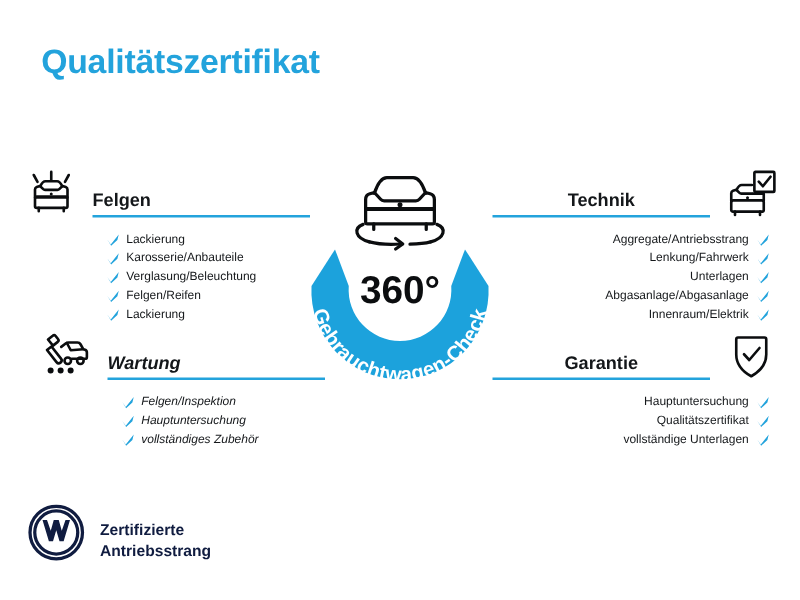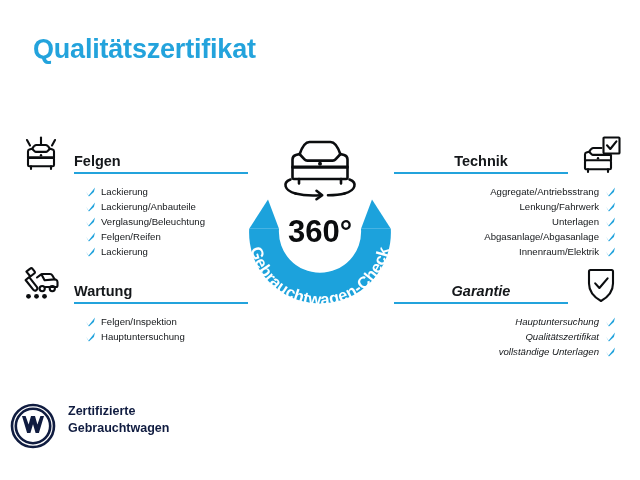--- a/index.html
+++ b/index.html
@@ -31,23 +31,23 @@
     color: #23A3DC;
     letter-spacing: -0.2px;
     white-space: nowrap;
   }
 
   
   .section {
     position: absolute;
   }
   .sec-optik    { left: 18px;  top: 131px; width: 230px; }
-  .sec-wartung  { left: 18px;  top: 261px; width: 230px; }
+  .sec-wartung  { left: 30px;  top: 261px; width: 230px; font-style: italic; }
   .sec-technik  { right: 16px; top: 131px; width: 230px; }
-  .sec-garantie { right: 16px; top: 261px; width: 230px; font-style: italic; }
+  .sec-garantie { right: 16px; top: 261px; width: 230px; }
 
   .sec-head {
     display: flex;
     align-items: flex-end;
     height: 44px;
   }
   .sec-head.right { flex-direction: row-reverse; }
 
   .sec-icon {
     width: 46px;
@@ -120,24 +120,24 @@
     left: 232px;
     top: 118px;
     width: 176px;
     height: 196px;
   }
   .badge svg { display: block; }
 
   
   .footer {
     position: absolute;
-    left: 10px;
+    left: 22px;
     top: 403px;
     display: flex;
-    align-items: flex-start;
+    align-items: flex-end;
   }
   .vw-mark { width: 46px; height: 46px; flex: 0 0 46px; }
   .footer-text {
     padding-left: 12px;
     font-size: 12.5px;
     font-weight: bold;
     color: #101C40;
     line-height: 1.32;
   }
   .footer-text span { display: block; white-space: nowrap; }
@@ -177,21 +177,21 @@
             </svg>
         </span>
         <span>Lackierung</span>
       </li>
       <li class="check-item">
         <span class="tick">
           <svg width="11" height="10" viewBox="0 0 11 10">
               <path d="M0.8 4.6 L3.6 8.6 L10 0.6 L8.9 5.0 L3.9 9.6 Z" fill="#23A3DC"></path>
             </svg>
         </span>
-        <span>Lackierung/Anbauteile</span>
+        <span>Karosserie/Anbauteile</span>
       </li>
       <li class="check-item">
         <span class="tick">
           <svg width="11" height="10" viewBox="0 0 11 10">
               <path d="M0.8 4.6 L3.6 8.6 L10 0.6 L8.9 5.0 L3.9 9.6 Z" fill="#23A3DC"></path>
             </svg>
         </span>
         <span>Verglasung/Beleuchtung</span>
       </li>
       <li class="check-item">
@@ -243,20 +243,28 @@
         <span>Felgen/Inspektion</span>
       </li>
       <li class="check-item">
         <span class="tick">
           <svg width="11" height="10" viewBox="0 0 11 10">
               <path d="M0.8 4.6 L3.6 8.6 L10 0.6 L8.9 5.0 L3.9 9.6 Z" fill="#23A3DC"></path>
             </svg>
         </span>
         <span>Hauptuntersuchung</span>
       </li>
+      <li class="check-item">
+        <span class="tick">
+          <svg width="11" height="10" viewBox="0 0 11 10">
+              <path d="M0.8 4.6 L3.6 8.6 L10 0.6 L8.9 5.0 L3.9 9.6 Z" fill="#23A3DC"></path>
+            </svg>
+        </span>
+        <span>vollständiges Zubehör</span>
+      </li>
     </ul>
   </div>
 
   <div class="section sec-technik">
     <div class="sec-head right">
       <div class="sec-icon">
         <svg width="42" height="40" viewBox="0 0 42 40" fill="none" stroke="#0B0D0F" stroke-width="2.1" stroke-linecap="round" stroke-linejoin="round">
           <rect x="23.5" y="3.5" width="16" height="16" rx="0.8"></rect>
           <path d="M27 11.3 L30.3 15 L36.4 7.4"></path>
           <path d="M5 27 L5 20.5 C5 19.6 5.6 18.9 6.4 18.6 L9 17.8 L11.6 20.3 C12 20.7 12.5 20.9 13 20.9 L22 20.9"></path>
@@ -409,17 +417,17 @@
     <div class="vw-mark">
       <svg width="46" height="46" viewBox="0 0 46 46">
         <circle cx="23" cy="23" r="21" fill="none" stroke="#101C40" stroke-width="2.6"></circle>
         <circle cx="23" cy="23" r="17.2" fill="none" stroke="#101C40" stroke-width="2.6"></circle>
         <path d="M12.0 13.0 L15.6 13.0 L18.6 21.6 L21.0 13.0 L25.0 13.0 L27.4 21.6 L30.4 13.0 L34.0 13.0
                  L28.9 30.0 L25.6 30.0 L23.0 21.2 L20.4 30.0 L17.1 30.0 Z" fill="#101C40"></path>
       </svg>
     </div>
     <div class="footer-text">
       <span>Zertifizierte</span>
-      <span>Gebrauchtwagen</span>
+      <span>Antriebsstrang</span>
     </div>
   </div>
 
 </div>
 
 </body></html>

